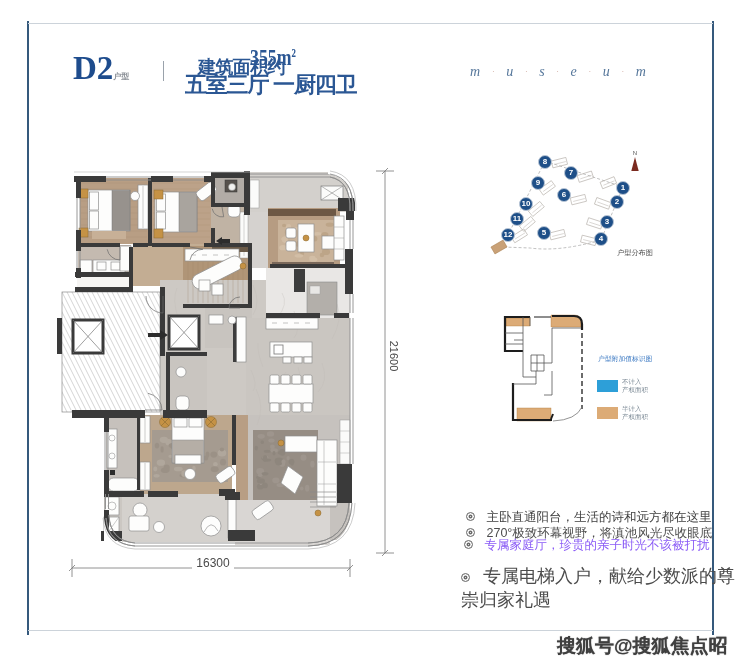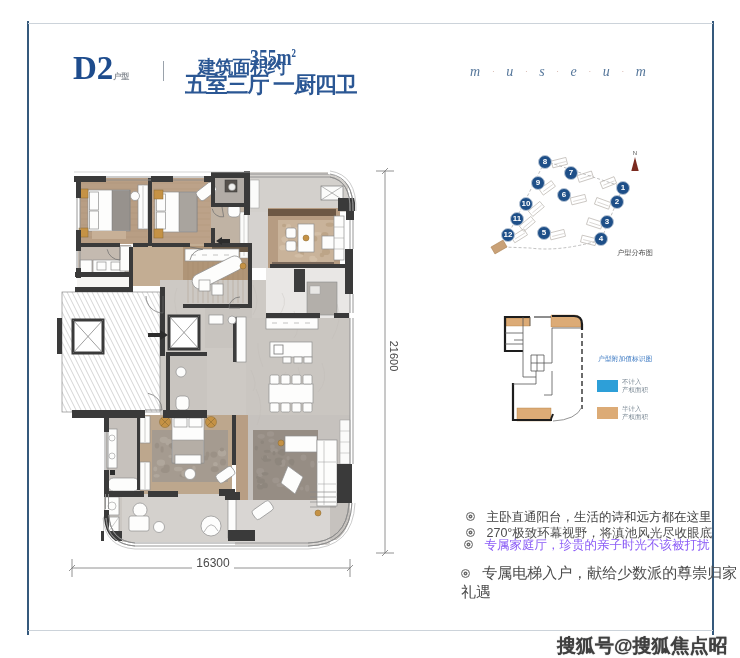--- a/index.html
+++ b/index.html
@@ -969,15 +969,15 @@
 <text x="622" y="411" font-size="6.5" fill="#7a8894" font-family="Liberation Sans, sans-serif">半计入</text>
 <text x="622" y="419" font-size="6.5" fill="#7a8894" font-family="Liberation Sans, sans-serif">产权面积</text>
 </svg>
 
 <div class="abs" style="left:466px;top:481px;color:#4c4c4c;font-size:12.5px;margin-top:44px;"><span style="display:inline-block;width:7px;height:7px;border:1px solid #6a6a6a;border-radius:50%;box-shadow:inset 0 0 0 1.5px #fff, inset 0 0 0 3px #6a6a6a;margin-right:8px;"></span> 270°极致环幕视野，将滇池风光尽收眼底</div>
 
 <div class="abs" style="left:466px;top:509px;color:#404040;font-size:12.5px;"><span style="display:inline-block;width:7px;height:7px;border:1px solid #6a6a6a;border-radius:50%;box-shadow:inset 0 0 0 1.5px #fff, inset 0 0 0 3px #6a6a6a;margin-right:8px;"></span> 主卧直通阳台，生活的诗和远方都在这里</div>
 
 <div class="abs" style="left:464px;top:537px;color:#8b5cf6;font-size:12.5px;"><span style="display:inline-block;width:7px;height:7px;border:1px solid #6a6a6a;border-radius:50%;box-shadow:inset 0 0 0 1.5px #fff, inset 0 0 0 3px #6a6a6a;margin-right:8px;"></span> 专属家庭厅，珍贵的亲子时光不该被打扰</div>
 
-<div class="abs" style="left:461px;top:564px;color:#4c4c4c;font-size:15px;"><span style="display:inline-block;width:7px;height:7px;border:1px solid #6a6a6a;border-radius:50%;box-shadow:inset 0 0 0 1.5px #fff, inset 0 0 0 3px #6a6a6a;margin-right:8px;"></span> 专属电梯入户，献给少数派的尊崇归家礼遇</div>
+<div class="abs" style="left:461px;top:564px;color:#4c4c4c;font-size:18px;"><span style="display:inline-block;width:7px;height:7px;border:1px solid #6a6a6a;border-radius:50%;box-shadow:inset 0 0 0 1.5px #fff, inset 0 0 0 3px #6a6a6a;margin-right:8px;"></span> 专属电梯入户，献给少数派的尊崇归家礼遇</div>
 
 <div class="abs" style="left:557px;top:633px;color:#3f3f3f;font-size:19px;font-weight:bold;letter-spacing:0px;text-shadow:0 0 1px #777;">搜狐号@搜狐焦点昭通站</div>
 
 </body></html>

